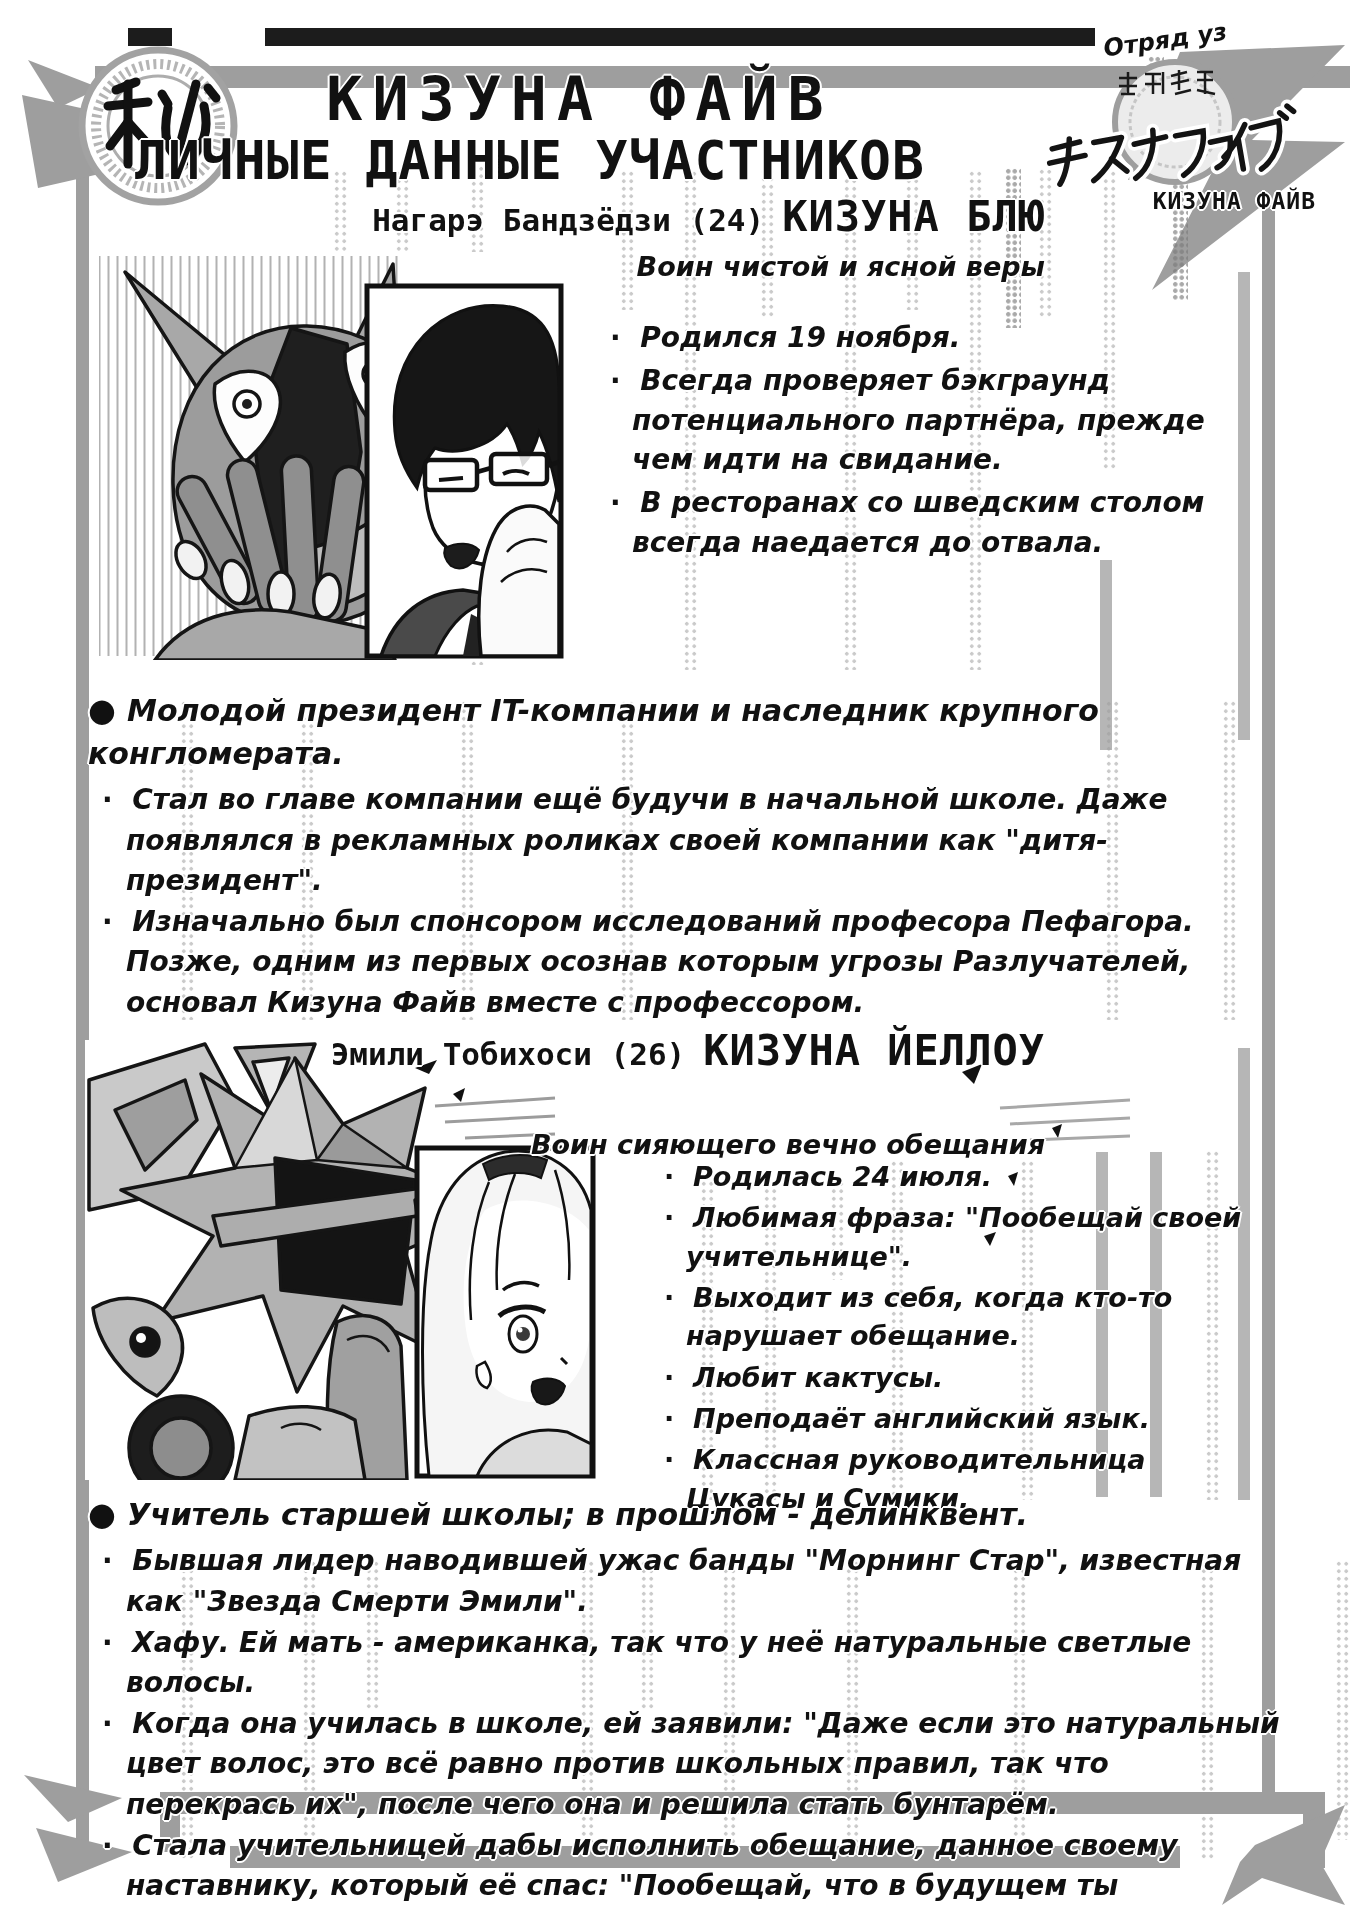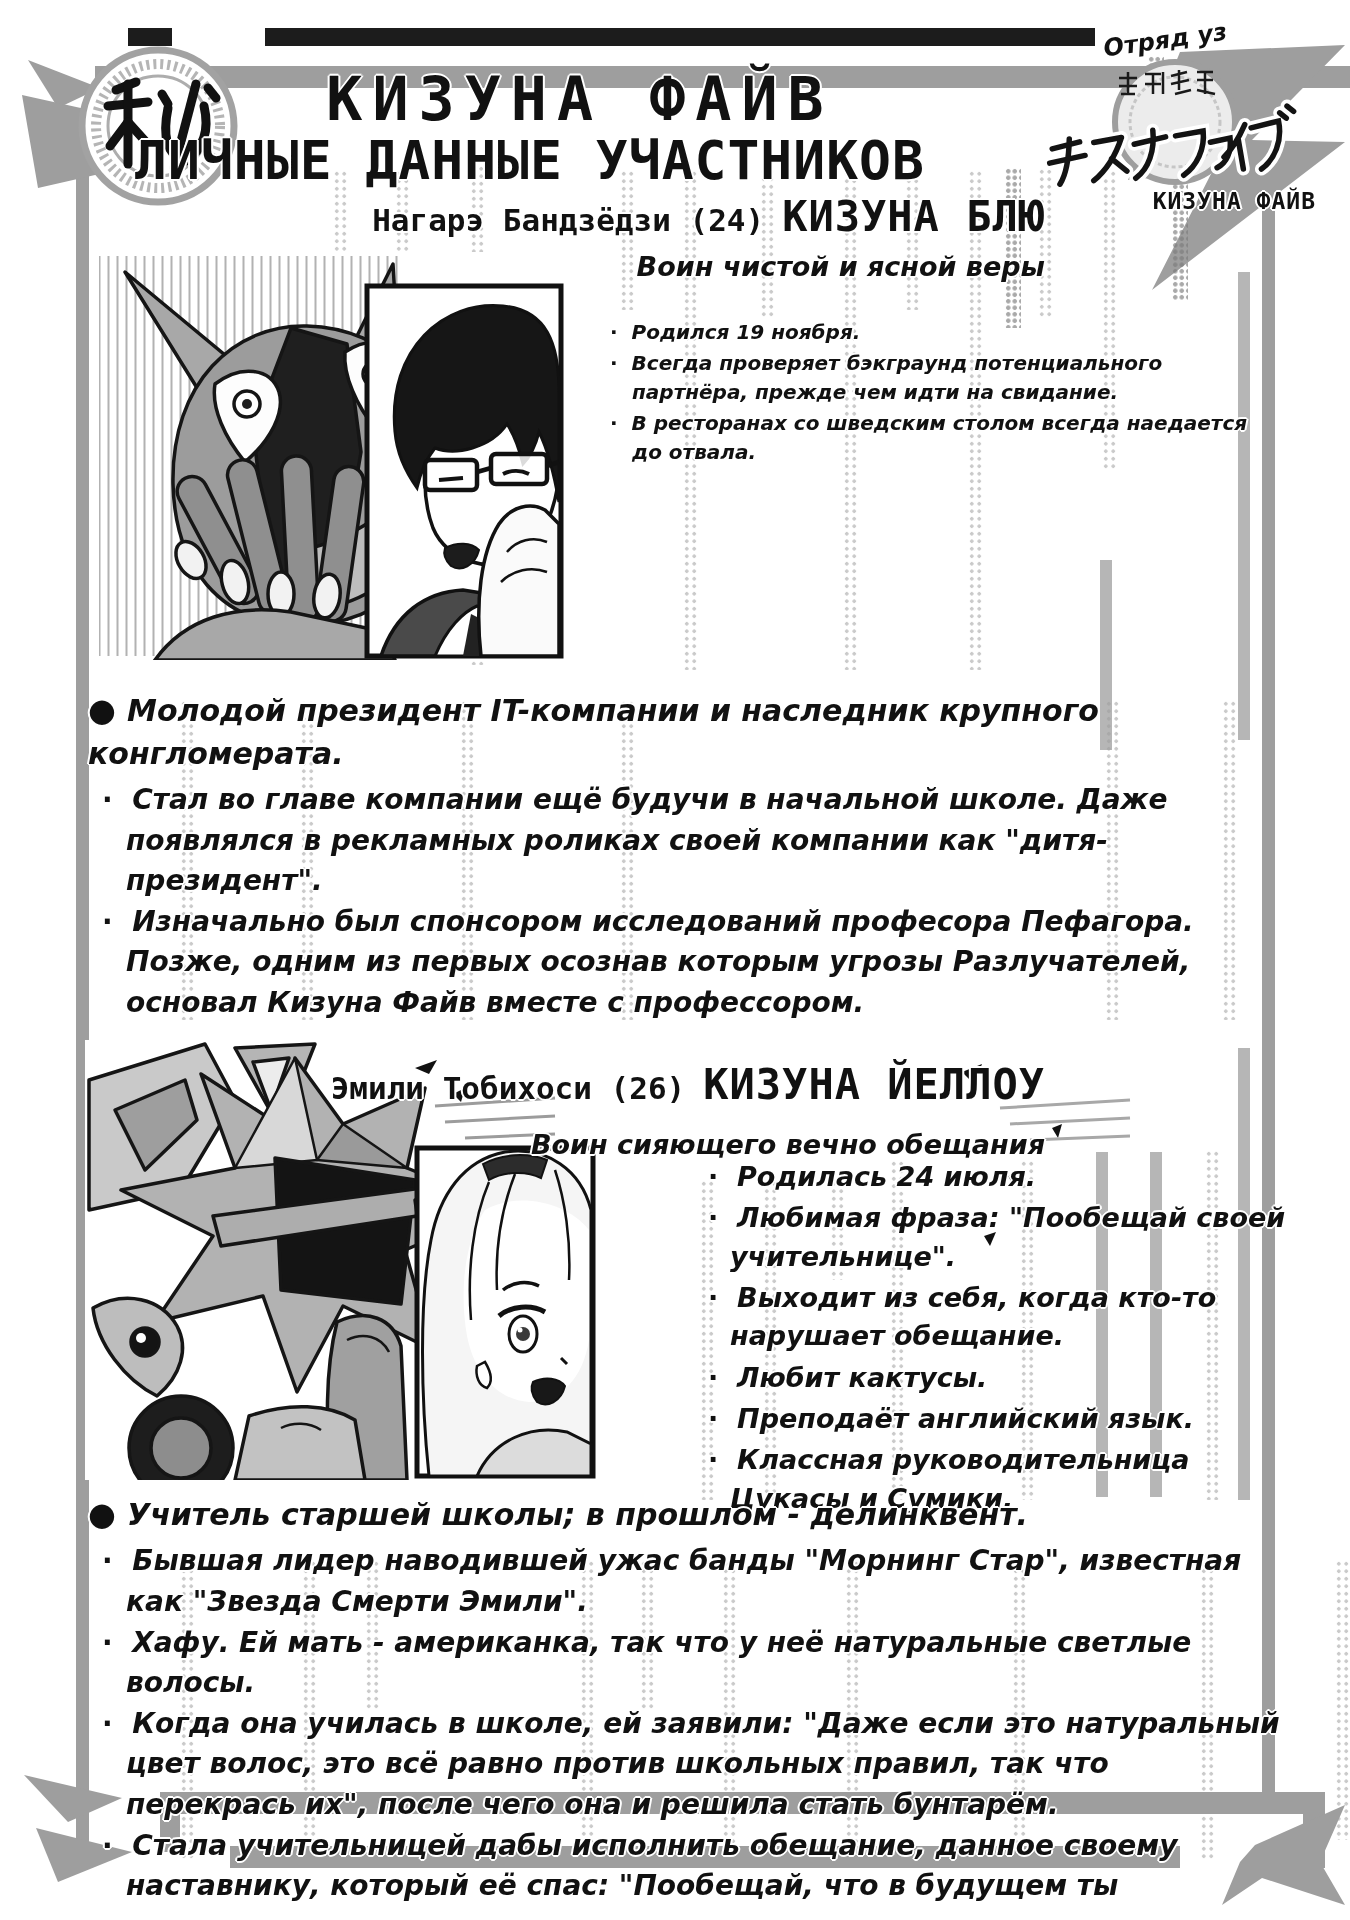--- a/index.html
+++ b/index.html
@@ -19,21 +19,21 @@
   .mono{font-family:"DejaVu Sans Mono",monospace;font-weight:bold;}
   .comic{font-weight:bold;font-style:italic;line-height:1.42;}
   .title1{left:140px;top:64px;width:880px;text-align:center;font-size:60px;
           letter-spacing:10px;z-index:5;}
   .title2{left:55px;top:130px;width:950px;text-align:center;font-size:53px;
           letter-spacing:1px;z-index:5;}
   .hdr-row{position:absolute;right:305px;display:flex;align-items:baseline;gap:18px;z-index:5;white-space:nowrap;justify-content:space-between;}
   .char-name{font-size:31px;}
   .hero-name{font-size:42px;letter-spacing:1px;}
   .epithet{position:absolute;right:305px;z-index:5;font-size:27px;white-space:nowrap;}
-  .bullets{position:absolute;z-index:5;margin:0;padding:0;list-style:none;font-size:20px;}
+  .bullets{position:absolute;z-index:5;margin:0;padding:0;list-style:none;font-size:28px;}
   .bullets li{padding-left:34px;text-indent:-22px;margin-bottom:3px;}
   .bullets li::before{content:"\00B7\00A0\00A0";font-style:normal;}
   .section{position:absolute;z-index:5;font-size:28px;}
   .lead{font-size:30px;margin-bottom:4px;}
   .lead::before{content:"\25CF\00A0";font-style:normal;font-size:32px;}
   .detail{padding-left:38px;text-indent:-24px;line-height:1.45;}
   .detail::before{content:"\00B7\00A0\00A0";font-style:normal;}
   .stamp{left:78px;top:46px;width:160px;height:160px;z-index:2;}
   .logo{left:1025px;top:26px;width:295px;height:190px;z-index:2;}
   .logo-ru1{position:absolute;left:78px;top:0;font-size:24px;font-weight:bold;font-style:italic;
@@ -249,21 +249,21 @@
     <li>Всегда проверяет бэкграунд потенциального партнёра, прежде чем идти на свидание.</li>
     <li>В ресторанах со шведским столом всегда наедается до отвала.</li>
   </ul>
 
   <div class="section comic cased" style="left:88px;top:688px;width:1190px;">
     <div class="lead">Молодой президент IT-компании и наследник крупного конгломерата.</div>
     <div class="detail">Стал во главе компании ещё будучи в начальной школе. Даже появлялся в рекламных роликах своей компании как "дитя-президент".</div>
     <div class="detail">Изначально был спонсором исследований професора Пефагора. Позже, одним из первых осознав которым угрозы Разлучателей, основал Кизуна Файв вместе с профессором.</div>
   </div>
 
-  <div class="hdr-row cased" style="top:1060px;">
+  <div class="hdr-row cased" style="top:1026px;">
     <span class="mono char-name">Эмили Тобихоси (26)</span>
     <span class="mono hero-name">КИЗУНА ЙЕЛЛОУ</span>
   </div>
   <div class="epithet comic cased" style="top:1126px;">Воин сияющего вечно обещания</div>
 
   <div class="panel" style="left:85px;top:1040px;">
     <svg width="512" height="440" viewBox="0 0 512 440">
       <rect width="512" height="440" fill="#fff"></rect>
       <g stroke="#9c9c9c" stroke-width="3">
         <line x1="350" y1="66" x2="470" y2="58"></line>
@@ -311,21 +311,21 @@
         <circle cx="438" cy="294" r="7" fill="#3a3a3a"></circle>
         <circle cx="435" cy="290" r="2.5" fill="#fff"></circle>
         <path d="M476,318 L482,324" stroke="#111" stroke-width="3"></path>
         <path d="M448,342 C460,336 474,338 480,346 C476,362 462,368 452,362 C446,354 445,348 448,342 Z" fill="#181818" stroke="#111" stroke-width="2"></path>
         <path d="M400,322 C406,332 408,342 402,348 C394,346 390,336 392,326 Z" fill="#fff" stroke="#111" stroke-width="2.5"></path>
         <path d="M392,436 C408,400 446,384 482,392 L506,404 L506,436 Z" fill="#dcdcdc" stroke="#111" stroke-width="3"></path>
       </g>
     </svg>
   </div>
 
-  <ul class="bullets comic cased" style="left:696px;top:1158px;width:620px;font-size:27px;">
+  <ul class="bullets comic cased" style="left:652px;top:1158px;width:620px;font-size:27px;">
     <li>Родилась 24 июля.</li>
     <li>Любимая фраза: "Пообещай своей учительнице".</li>
     <li>Выходит из себя, когда кто-то нарушает обещание.</li>
     <li>Любит кактусы.</li>
     <li>Преподаёт английский язык.</li>
     <li>Классная руководительница Цукасы и Сумики.</li>
   </ul>
 
   <div class="section comic cased" style="left:88px;top:1492px;width:1195px;">
     <div class="lead">Учитель старшей школы; в прошлом - делинквент.</div>

